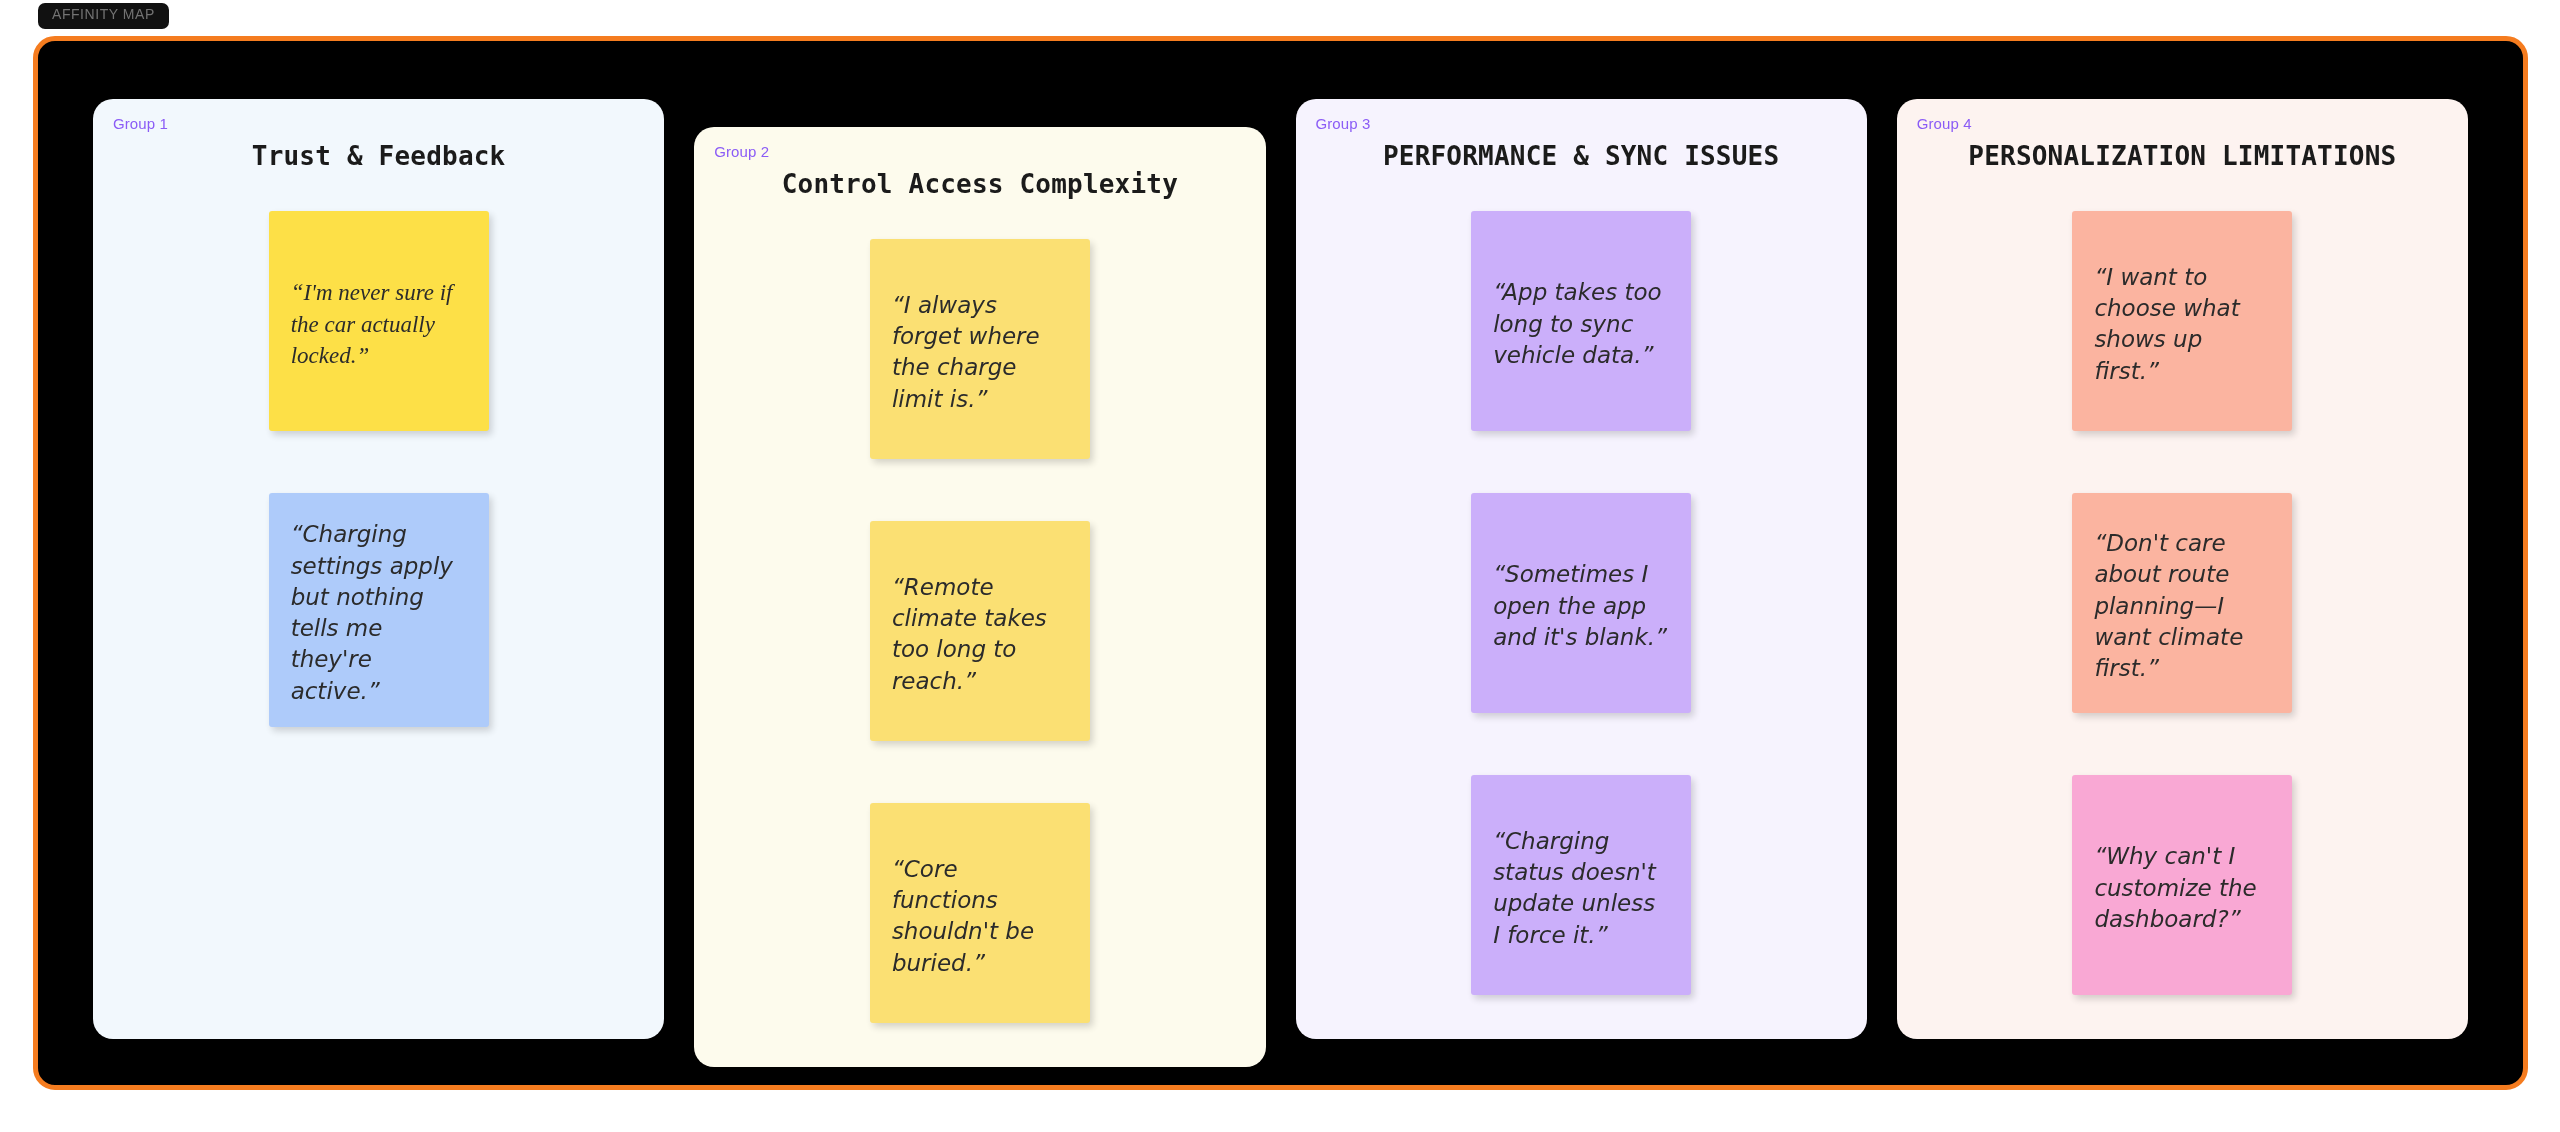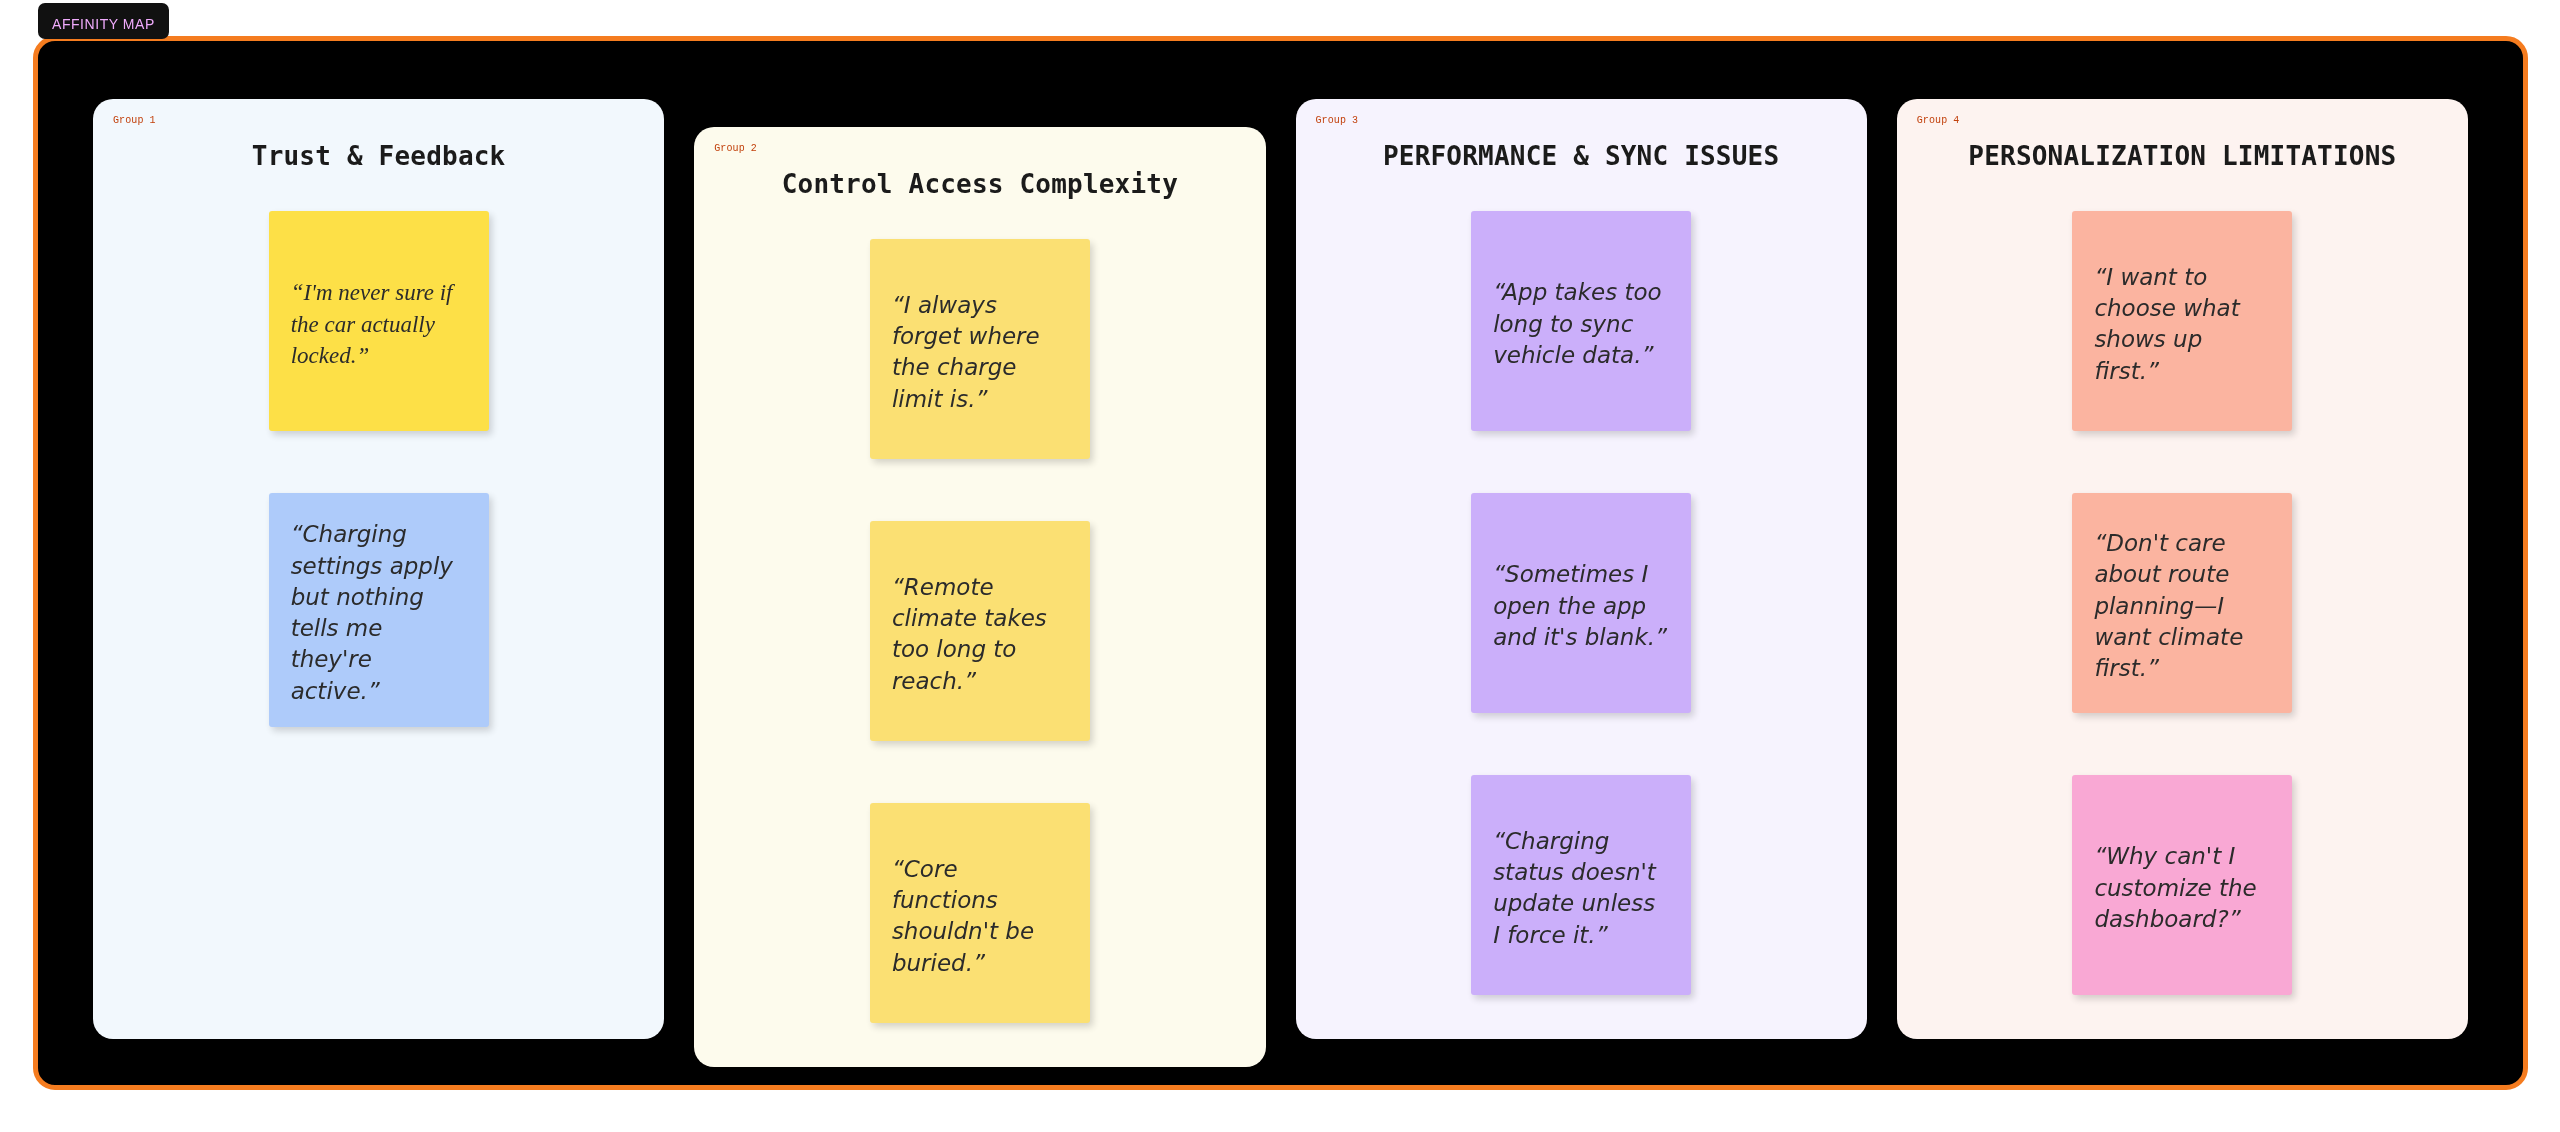--- a/index.html
+++ b/index.html
@@ -19,26 +19,26 @@
     height: 1132px;
     background: #ffffff;
   }
 
   
   .tool-tag {
     position: absolute;
     left: 38px;
     top: 3px;
     background: #111111;
-    color: #f0abfc;
+    color: #737373;
     font-family: "Liberation Sans", sans-serif;
     font-size: 14px;
     font-weight: 500;
     letter-spacing: 0.55px;
-    padding: 14px 14px 8px 14px;
+    padding: 4px 14px 8px 14px;
     border-radius: 7px;
     line-height: 1;
     white-space: nowrap;
     z-index: 5;
   }
 
   
   .board {
     position: absolute;
     left: 33px;
@@ -65,23 +65,23 @@
     flex-direction: column;
     align-items: center;
     min-width: 0;
     height: 940px;
   }
 
   .group-tag {
     position: absolute;
     left: 20px;
     top: 17px;
-    font-family: Liberation Mono, monospace;
-    font-size: 10px;
-    color: #c2410c;
+    font-family: Liberation Sans, sans-serif;
+    font-size: 15px;
+    color: #8b5cf6;
     line-height: 1;
     letter-spacing: 0.1px;
   }
 
   .group-title {
     margin-top: 24px;
     font-family: "DejaVu Sans Mono", monospace;
     font-weight: bold;
     font-size: 26px;
     line-height: 1.32;

